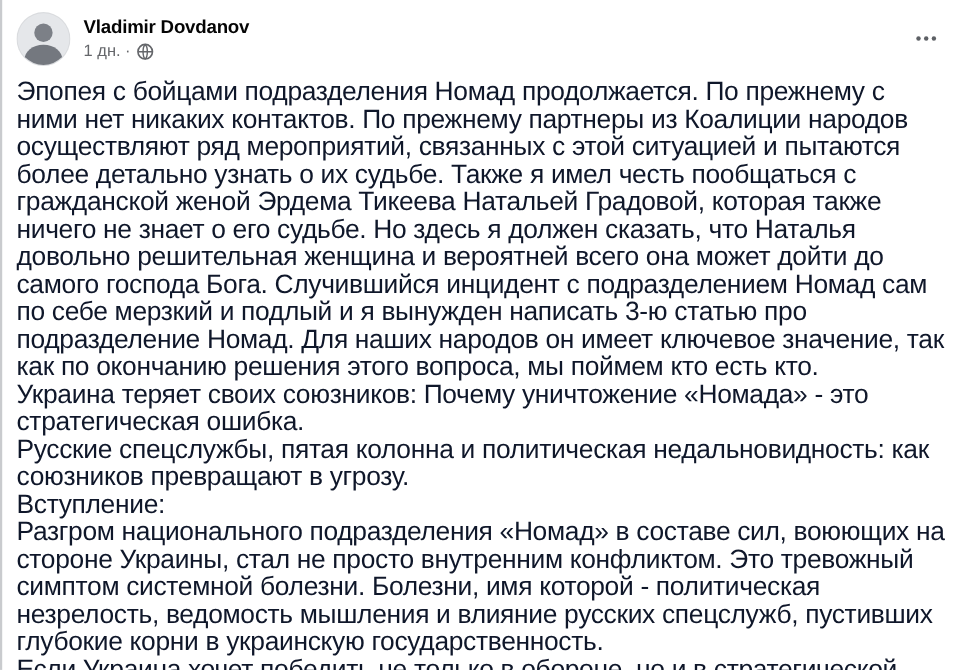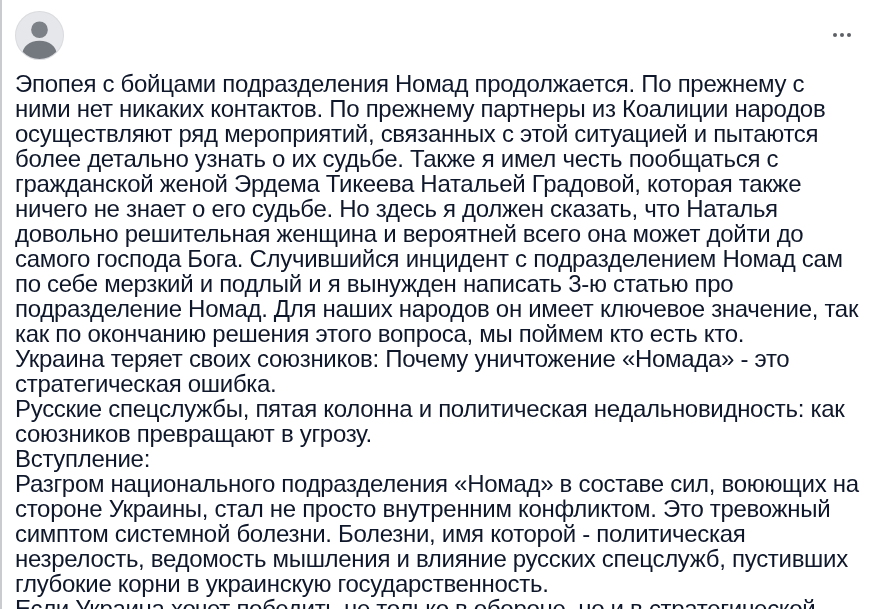--- a/index.html
+++ b/index.html
@@ -98,20 +98,32 @@
   <div class="post-header">
 
     <div class="avatar">
       <svg viewBox="0 0 49 49">
         <circle cx="24.5" cy="18.5" r="8.7" fill="#7c8087"></circle>
         <path d="M24.5 30c-10.3 0-18 6.4-18 14.4V49h36v-4.6C42.5 36.4 34.8 30 24.5 30z" fill="#74787f"></path>
       </svg>
     </div>
 
     <div class="header-text">
+      <div class="author-name">Vladimir Dovdanov</div>
+      <div class="meta-row">
+        <span class="timestamp">1 дн.</span>
+        <span class="separator">·</span>
+        <span class="globe-wrap">
+          <svg width="16" height="16" viewBox="0 0 16 16" fill="none">
+            <circle cx="8" cy="8" r="6.6" stroke="#65676b" stroke-width="1.5"></circle>
+            <path d="M1.6 8 H14.4" stroke="#65676b" stroke-width="1.4"></path>
+            <path d="M8 1.5 C5.4 3.4 5.4 12.6 8 14.5 C10.6 12.6 10.6 3.4 8 1.5 Z" stroke="#65676b" stroke-width="1.3"></path>
+          </svg>
+        </span>
+      </div>
     </div>
 
     <div class="more-btn" title="">
       <span style="display:flex;gap:3px;">
         <span class="dot"></span>
           <span class="dot"></span>
           <span class="dot"></span>
       </span>
     </div>
 

